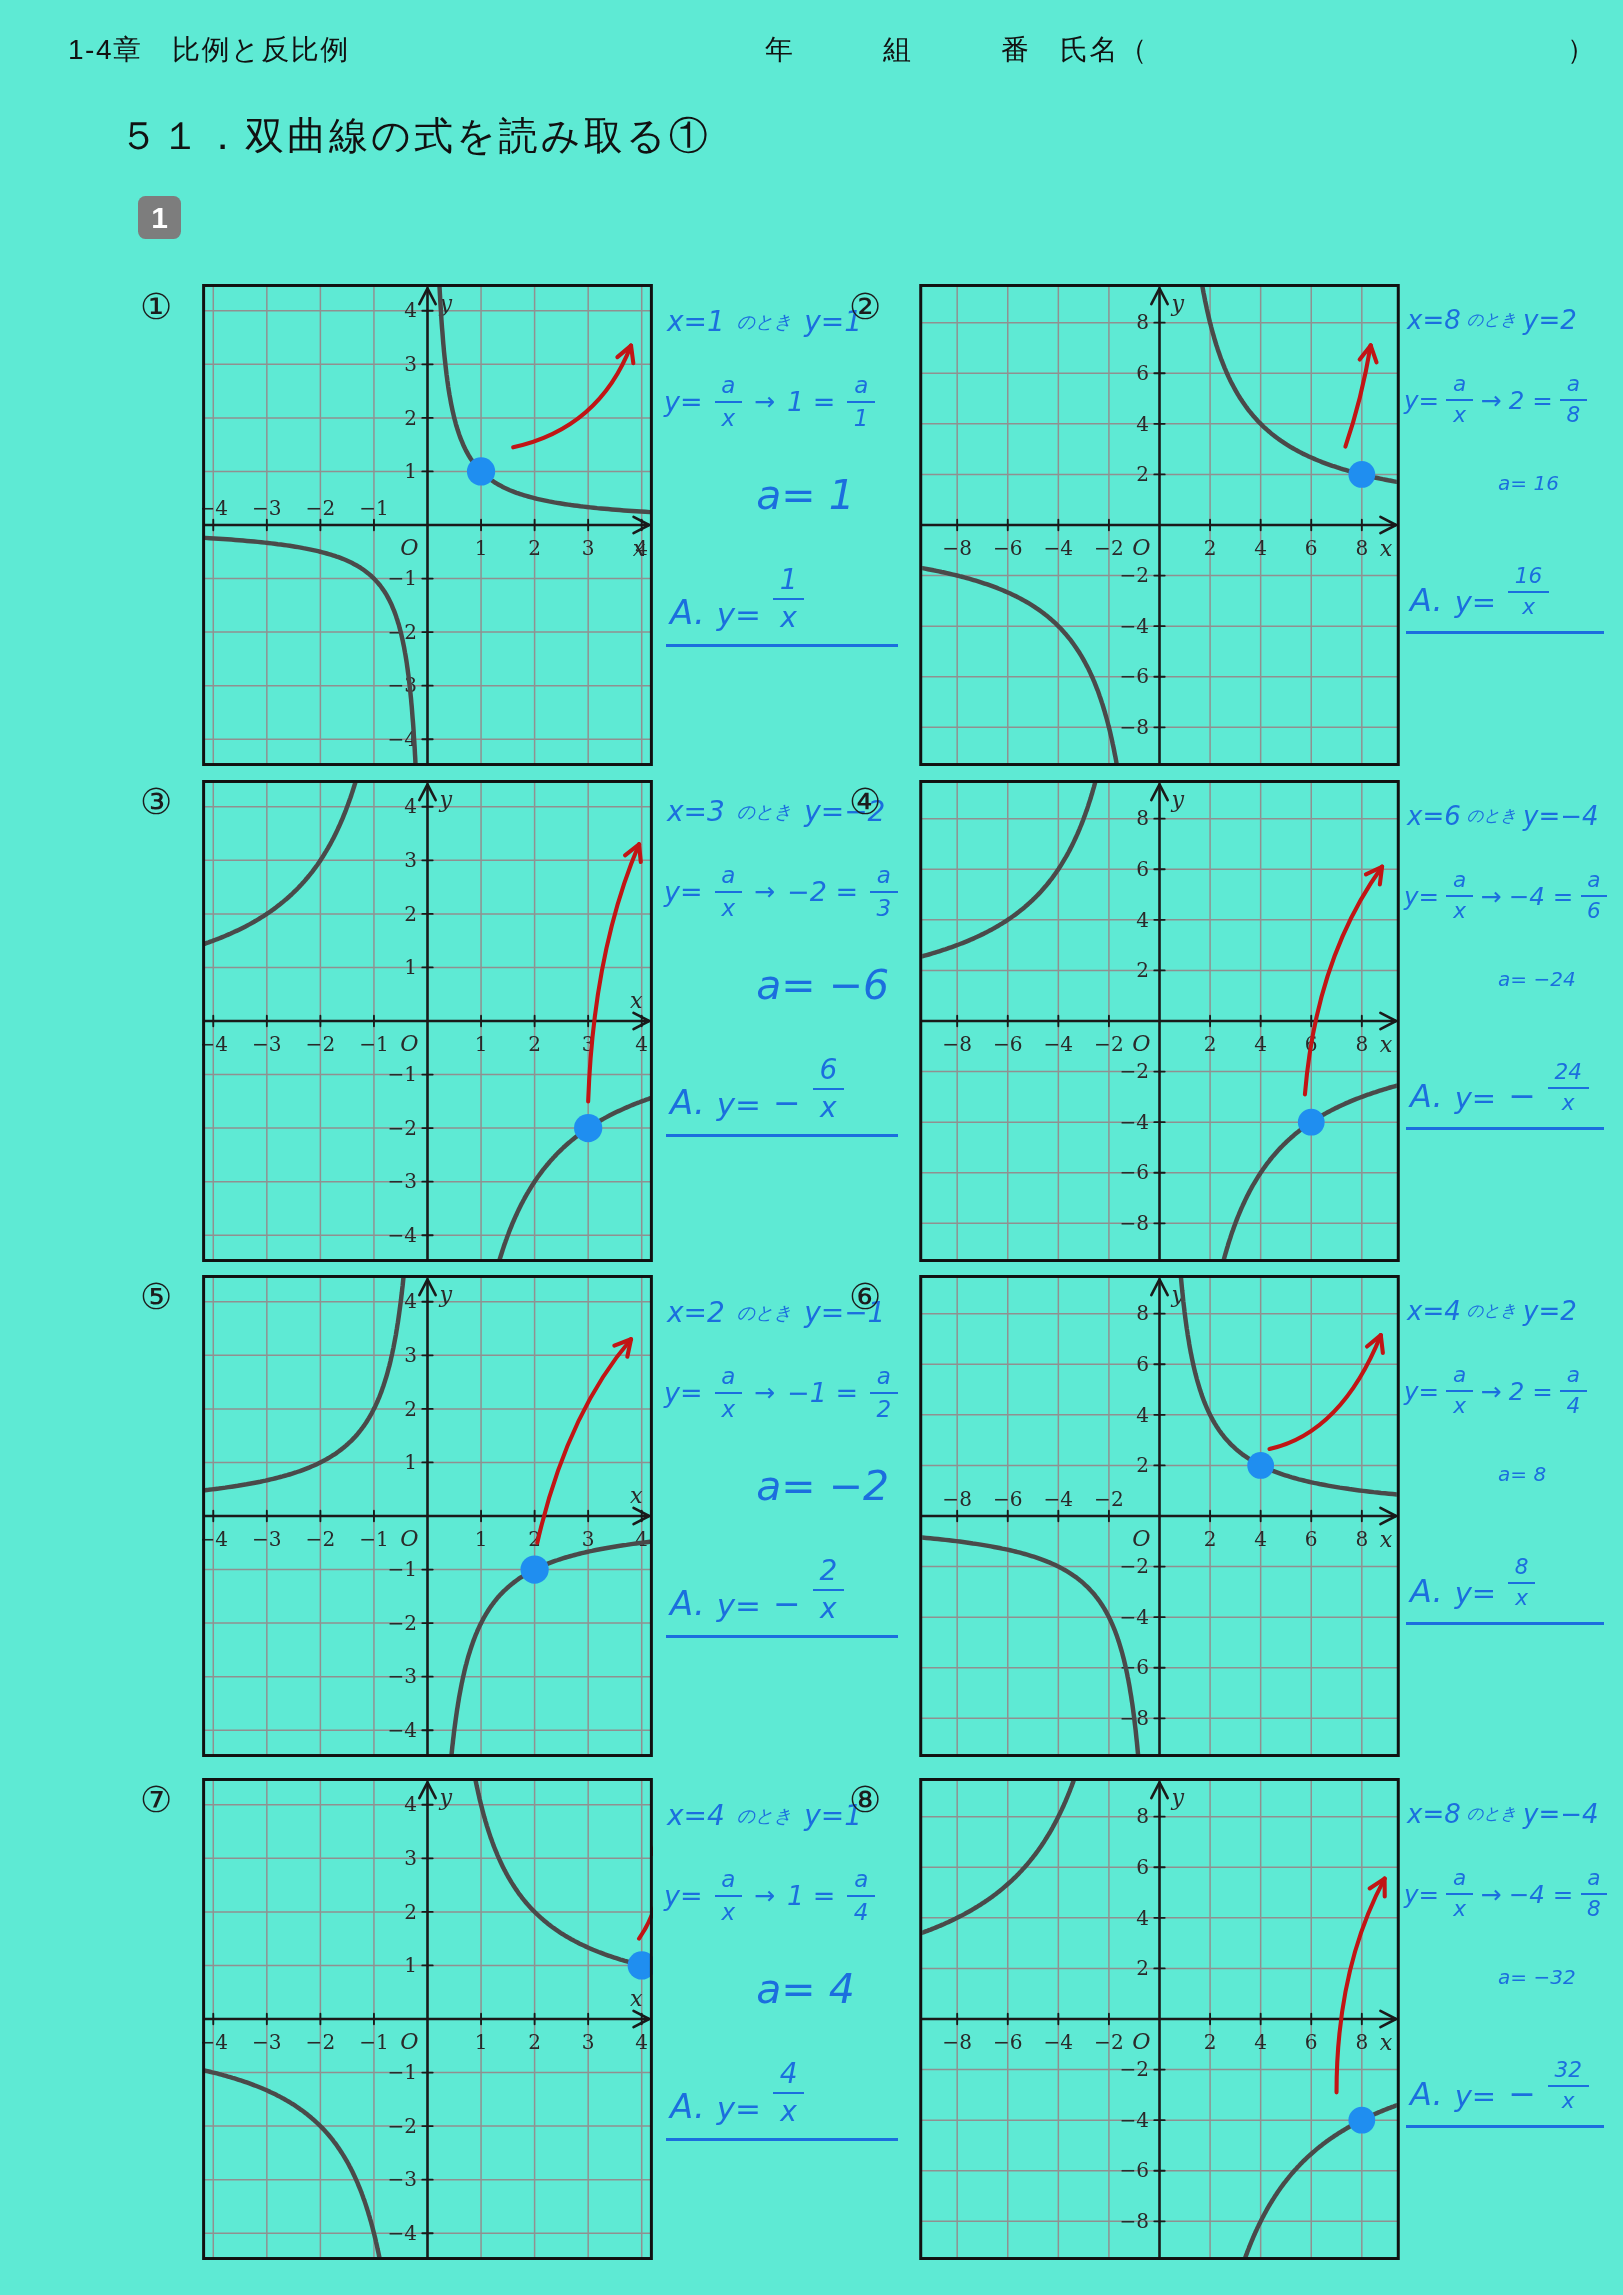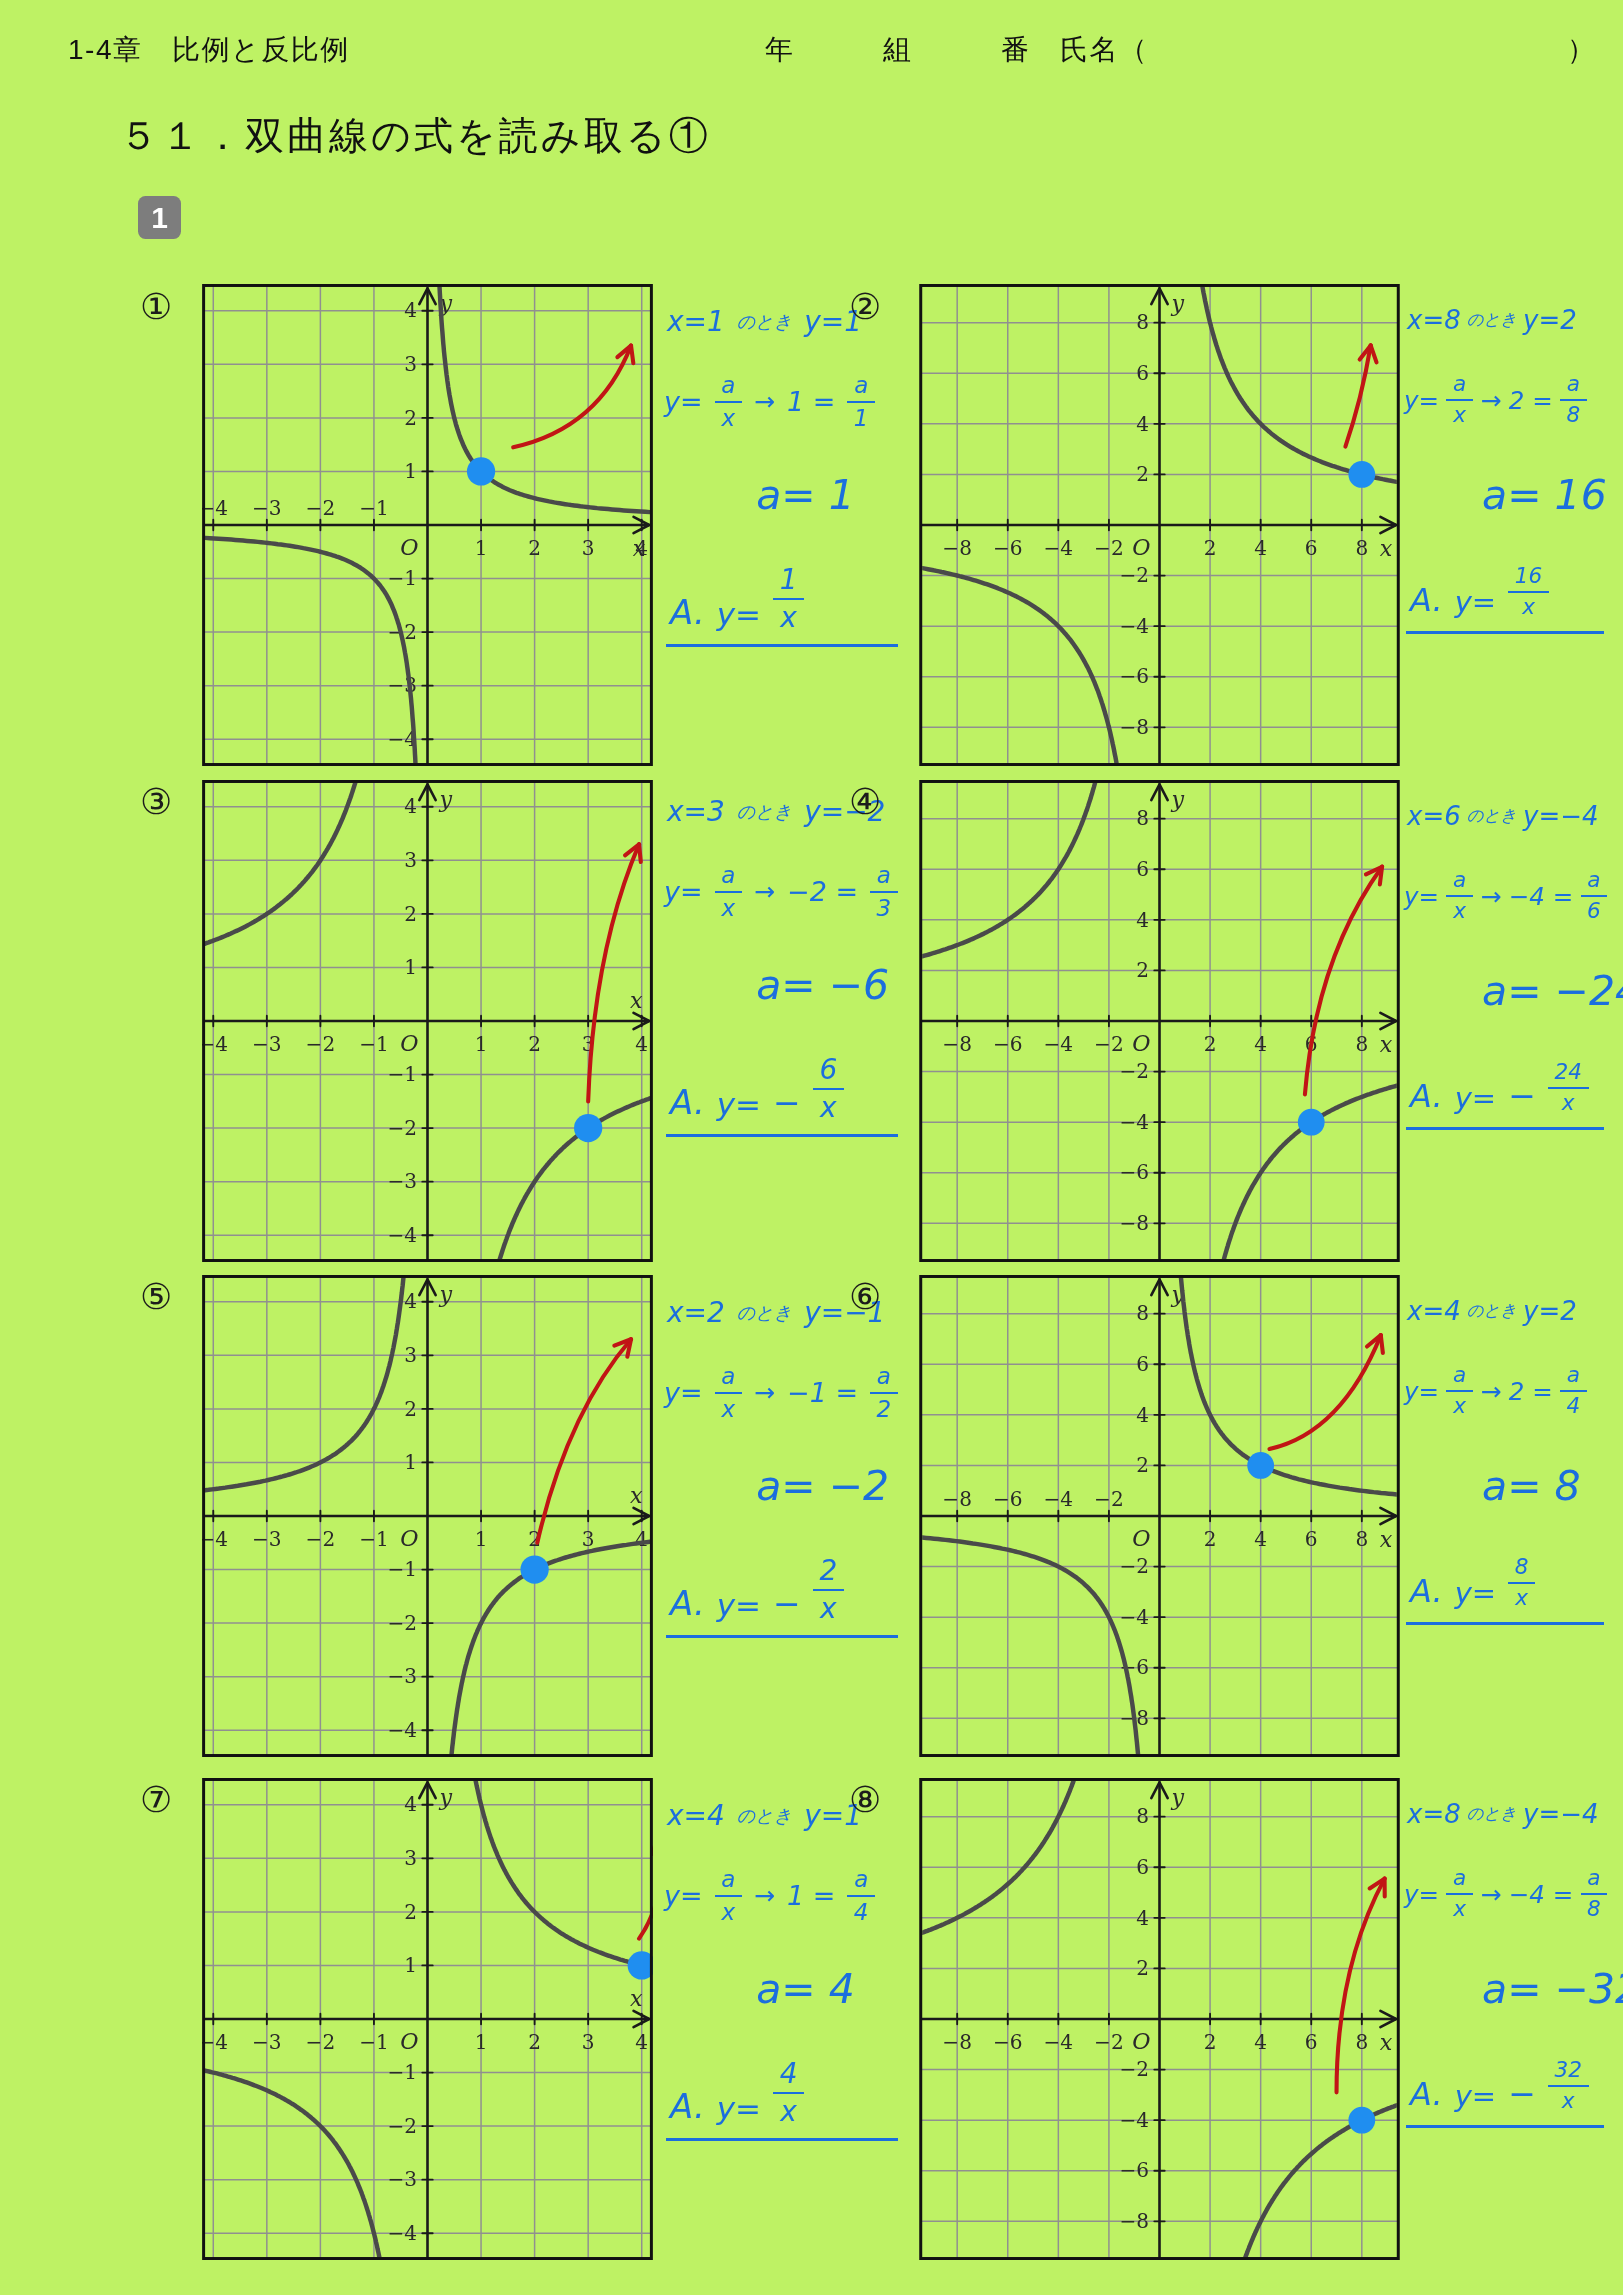--- a/index.html
+++ b/index.html
@@ -1,16 +1,16 @@
 <!DOCTYPE html>
 <html style="font-size:12px"><head>
 <meta charset="utf-8">
 <style>
   html,body{margin:0;padding:0;background:#e8e8e8;}
-  .page{position:relative;width:1624px;height:2295px;background:#bef264;overflow:hidden;
+  .page{position:relative;width:1624px;height:2295px;background:#5eead4;overflow:hidden;
         font-family:"Liberation Sans",sans-serif;color:#111;}
   .hdr{position:absolute;top:31px;font-size:28px;letter-spacing:1.5px;white-space:pre;}
   #hdrL{left:68px;}
   #hdrR{left:765px;}
   #hdrParen{position:absolute;left:1567px;top:31px;font-size:28px;}
   .title{position:absolute;left:119px;top:109px;font-size:39px;letter-spacing:3px;}
   .badge{position:absolute;left:138px;top:196px;width:43px;height:43px;background:#7d7d7d;
          border-radius:7.4px;color:#fff;font-size:30px;font-weight:bold;
          display:flex;align-items:center;justify-content:center;}
   .ptext{position:absolute;left:220px;top:205px;font-size:28px;}
@@ -28,21 +28,21 @@
   .aval{top:187px;left:36%;font-size:41px;}
   .answer{top:281px;left:1.5px;font-size:31px;display:inline-flex;align-items:flex-end;gap:12px;
           border-bottom:3px solid currentColor;padding:0 7.4px 12px 4.5px;min-width:86%;}
   .answer .frac{font-size:28px;}
   .ansA{font-size:34px;}
   .sign{font-size:33px;}
   .col1 .given{font-size:26px;gap:6px;}
   .col1 .toki{font-size:16.4px;}
   .col1 .work{font-size:24.5px;gap:7.4px;}
   .col1 .frac{font-size:21.6px;}
-  .col1 .aval{font-size:41px;}
+  .col1 .aval{font-size:20px;margin-left:16px;}
   .col1 .answer{font-size:29px;}
   .col1 .ansA{font-size:32px;}
 </style>
 </head>
 <body>
 
 <div class="page">
   <div id="hdrL" class="hdr">1-4章　比例と反比例</div>
   <div id="hdrR" class="hdr">年　　　組　　　番　氏名（</div>
   <div id="hdrParen">）</div>

